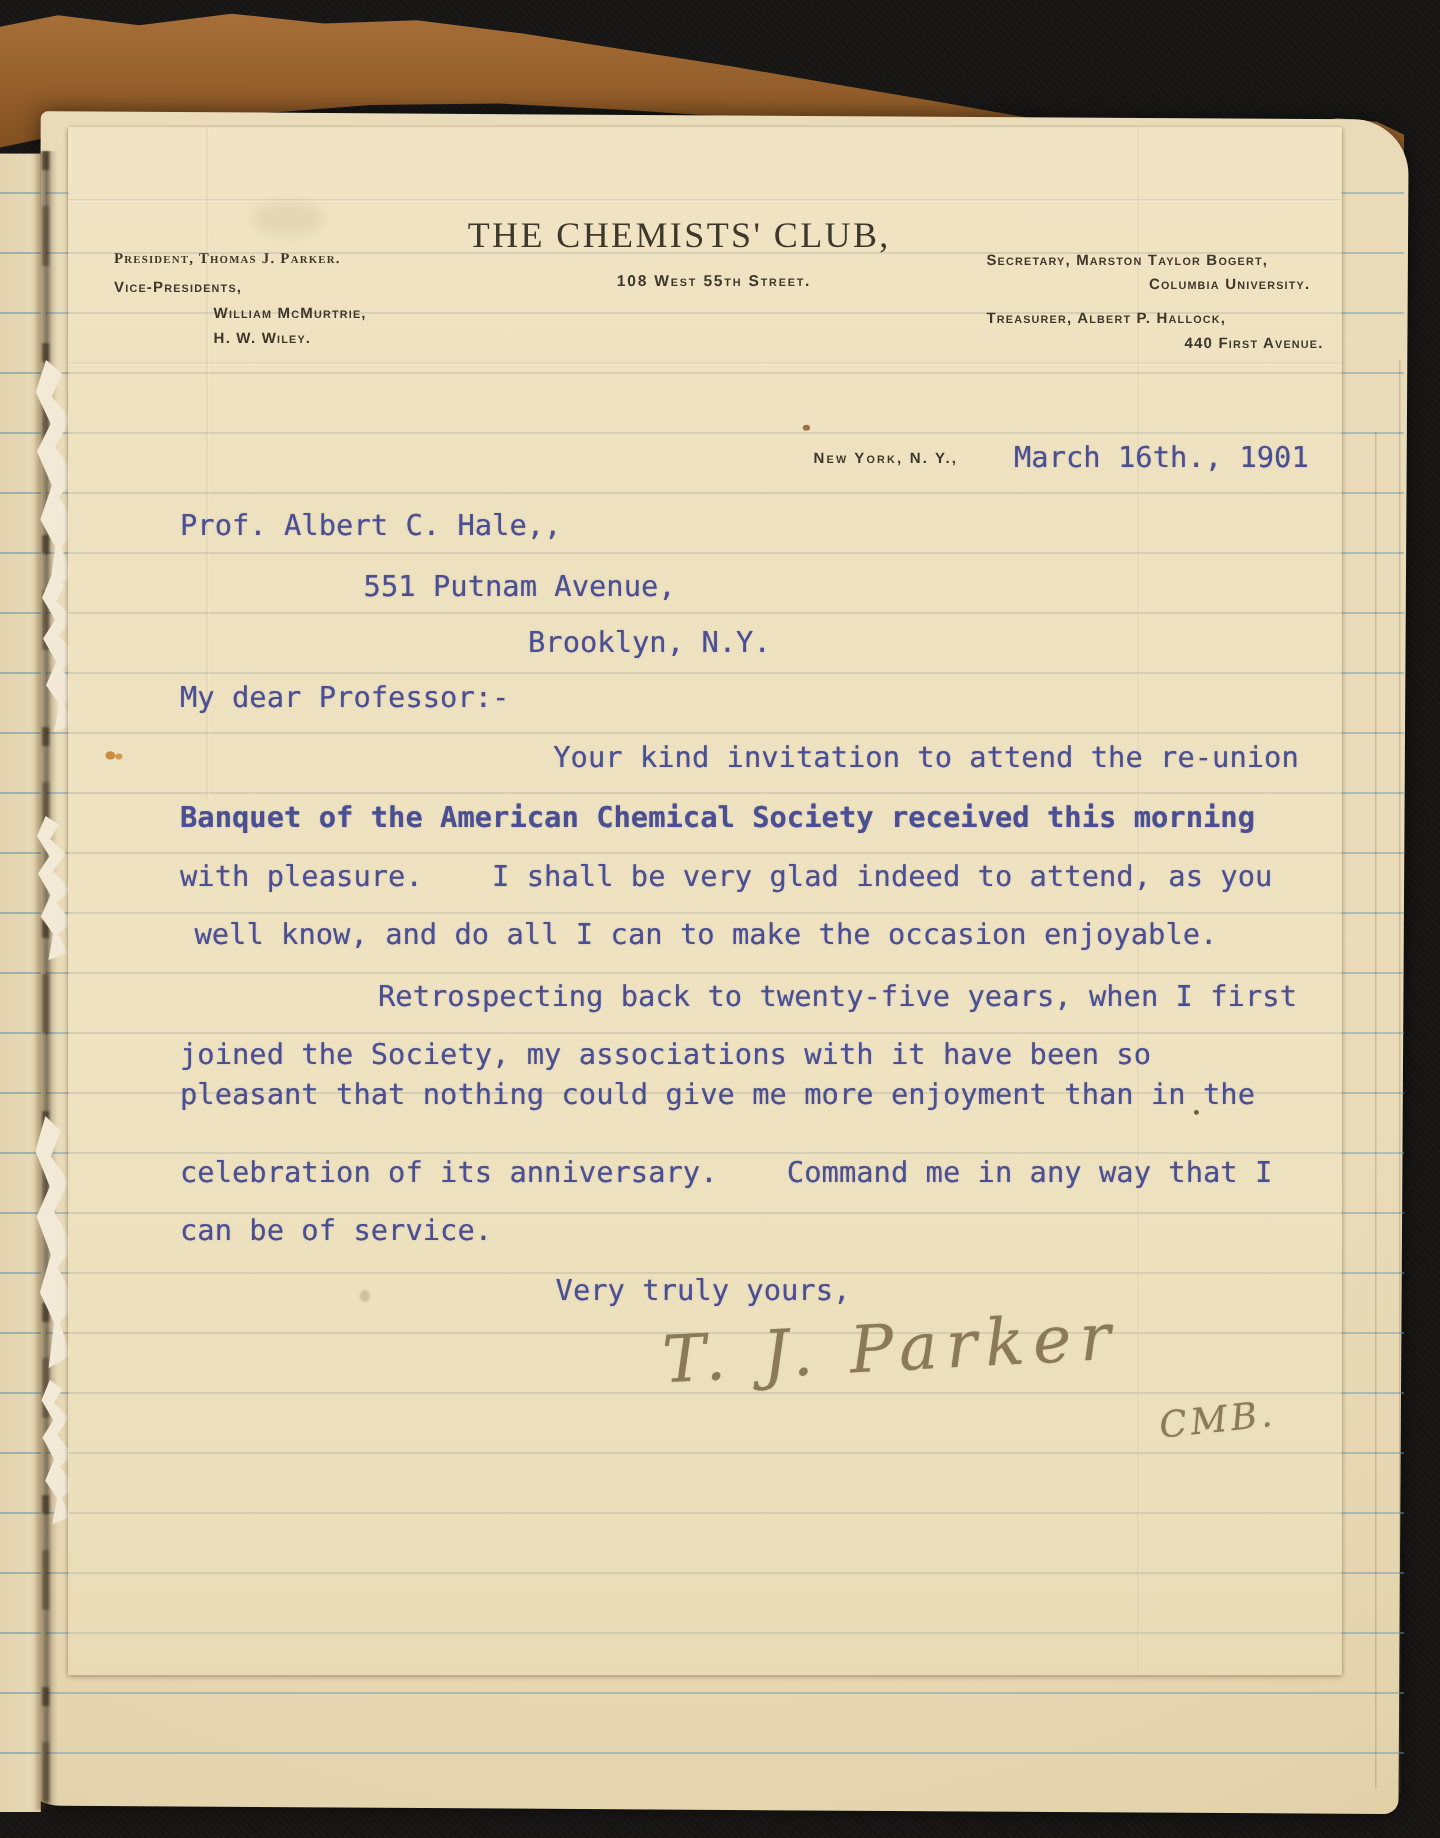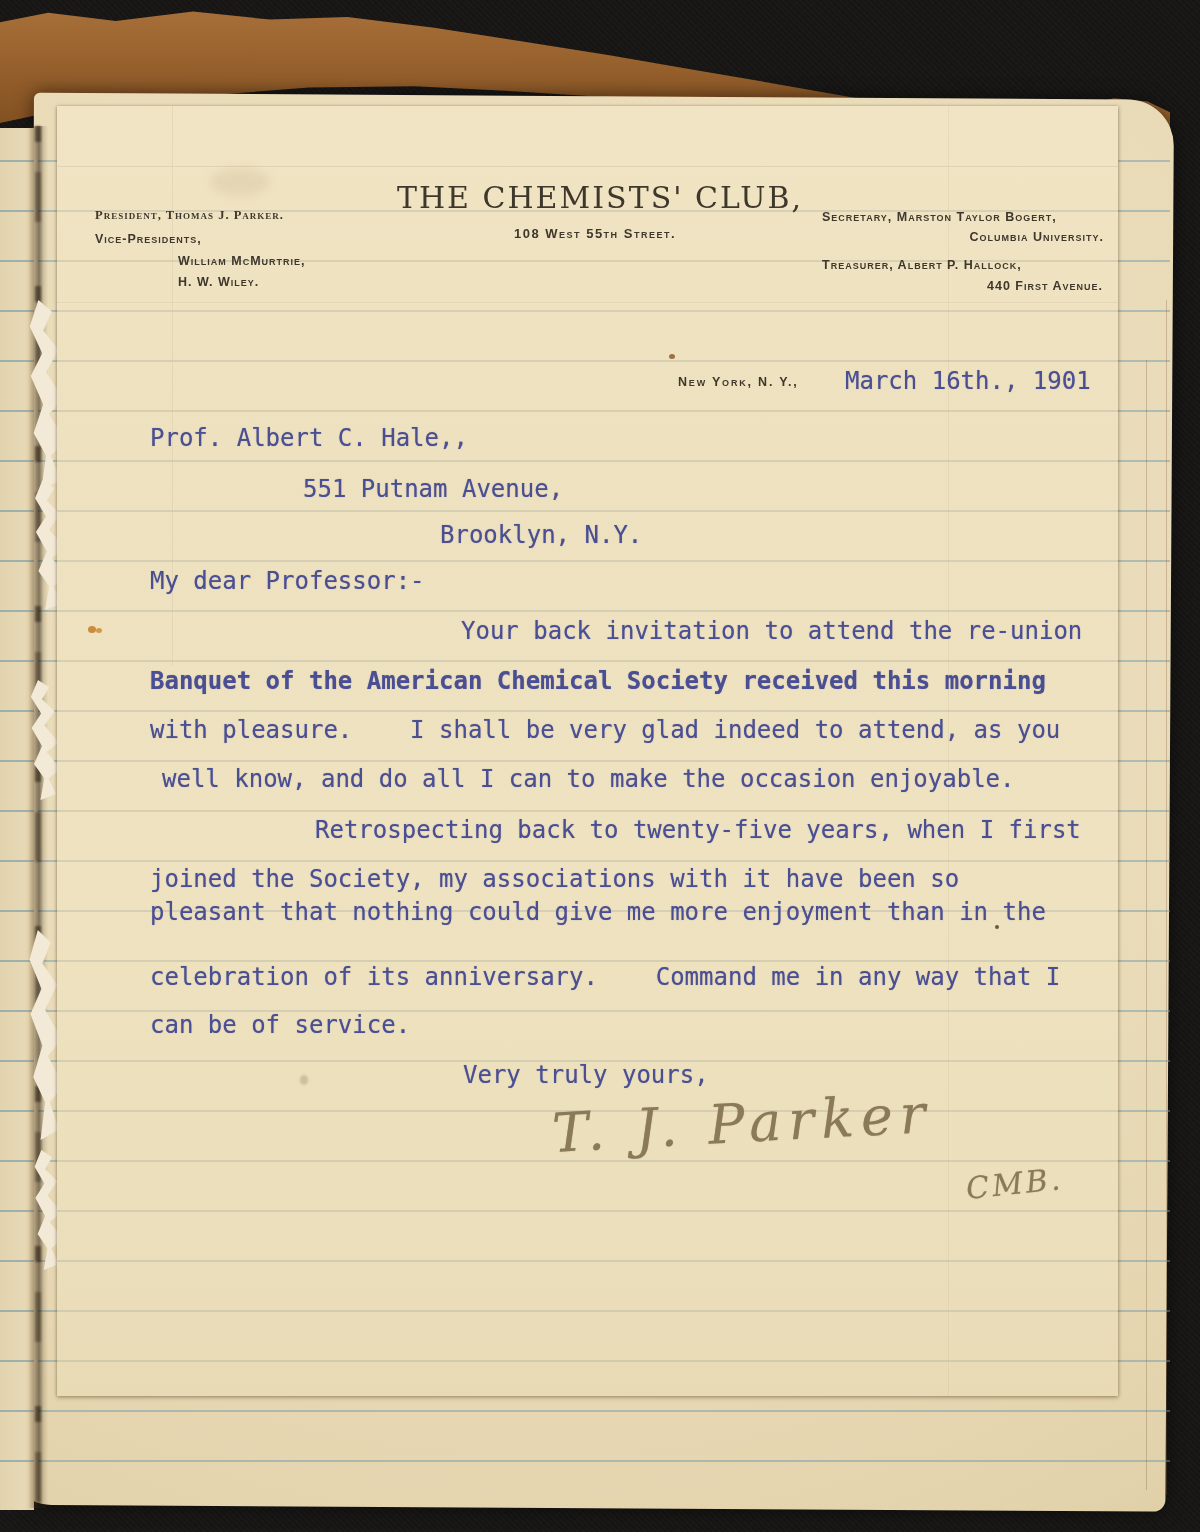--- a/index.html
+++ b/index.html
@@ -134,44 +134,44 @@
   <div class="crease-v" style="left:115px;top:0;height:560px;"></div>
   <div class="crease-v" style="left:891px;top:0;height:1290px;opacity:.8;"></div>
 </div>
 
 <div class="stain" style="left:669px;top:354px;width:6px;height:5px;background:rgba(134,84,34,.8);"></div>
 <div class="stain" style="left:88px;top:626px;width:8px;height:7px;background:#c98b3e;box-shadow:7px 1px 0 -1px #d49a4a;"></div>
 <div class="stain" style="left:995px;top:925px;width:4px;height:4px;background:#6b5a3a;"></div>
 <div class="stain" style="left:210px;top:168px;width:60px;height:28px;background:rgba(150,120,70,.12);filter:blur(5px);"></div>
 <div class="stain" style="left:300px;top:1075px;width:8px;height:10px;background:rgba(120,95,60,.25);filter:blur(1px);"></div>
 
-<div id="org-name" style="left:600px;top:180px;transform:translateX(-50%);">THE CHEMISTS' CLUB,</div>
+<div id="org-name" style="left:566px;top:180px;transform:translateX(-50%);font-family:Liberation Serif, serif;">THE CHEMISTS' CLUB,</div>
 <div class="printed" style="left:595px;top:226px;transform:translateX(-50%);letter-spacing:1.5px;">108 West 55th Street.</div>
 
 <div class="printed small" style="left:95px;top:208px;font-family:Liberation Serif, serif;">President, Thomas J. Parker.</div>
 <div class="printed small" style="left:95px;top:232px;">Vice-Presidents,</div>
 <div class="printed small" style="left:178px;top:254px;">William McMurtrie,</div>
 <div class="printed small" style="left:178px;top:275px;">H. W. Wiley.</div>
 
 <div class="printed small" style="left:822px;top:210px;">Secretary, Marston Taylor Bogert,</div>
-<div class="printed small" style="right:96px;top:230px;padding-left:40px;">Columbia University.</div>
+<div class="printed small" style="right:108px;top:230px;padding-left:40px;">Columbia University.</div>
 <div class="printed small" style="left:822px;top:258px;">Treasurer, Albert P. Hallock,</div>
 <div class="printed small" style="right:97px;top:279px;">440 First Avenue.</div>
 
 <div class="printed small" style="left:678px;top:375px;letter-spacing:1.8px;">New York, N. Y.,</div>
 
 <div class="typed" style="left:845px;top:366px;">March 16th., 1901</div>
 
 <div class="typed" style="left:150px;top:423px;">Prof. Albert C. Hale,,</div>
 <div class="typed" style="left:303px;top:474px;">551 Putnam Avenue,</div>
 <div class="typed" style="left:440px;top:520px;">Brooklyn, N.Y.</div>
 
 <div class="typed" style="left:150px;top:566px;">My dear Professor:-</div>
 
-<div class="typed" style="left:461px;top:616px;">Your back invitation to attend the re-union</div>
+<div class="typed" style="left:461px;top:616px;">Your kind invitation to attend the re-union</div>
 <div class="typed" style="left:150px;top:666px;font-weight:bold;">Banquet of the American Chemical Society received this morning</div>
 <div class="typed" style="left:150px;top:715px;">with pleasure.    I shall be very glad indeed to attend, as you</div>
 <div class="typed" style="left:150px;top:764px;margin-left:12px;">well know, and do all I can to make the occasion enjoyable.</div>
 <div class="typed" style="left:315px;top:815px;">Retrospecting back to twenty-five years, when I first</div>
 <div class="typed" style="left:150px;top:864px;">joined the Society, my associations with it have been so</div>
 <div class="typed" style="left:150px;top:897px;text-align:center;">pleasant that nothing could give me more enjoyment than in the</div>
 <div class="typed" style="left:150px;top:962px;">celebration of its anniversary.    Command me in any way that I</div>
 <div class="typed" style="left:150px;top:1010px;">can be of service.</div>
 
 <div class="typed" style="left:463px;top:1060px;">Very truly yours,</div>

